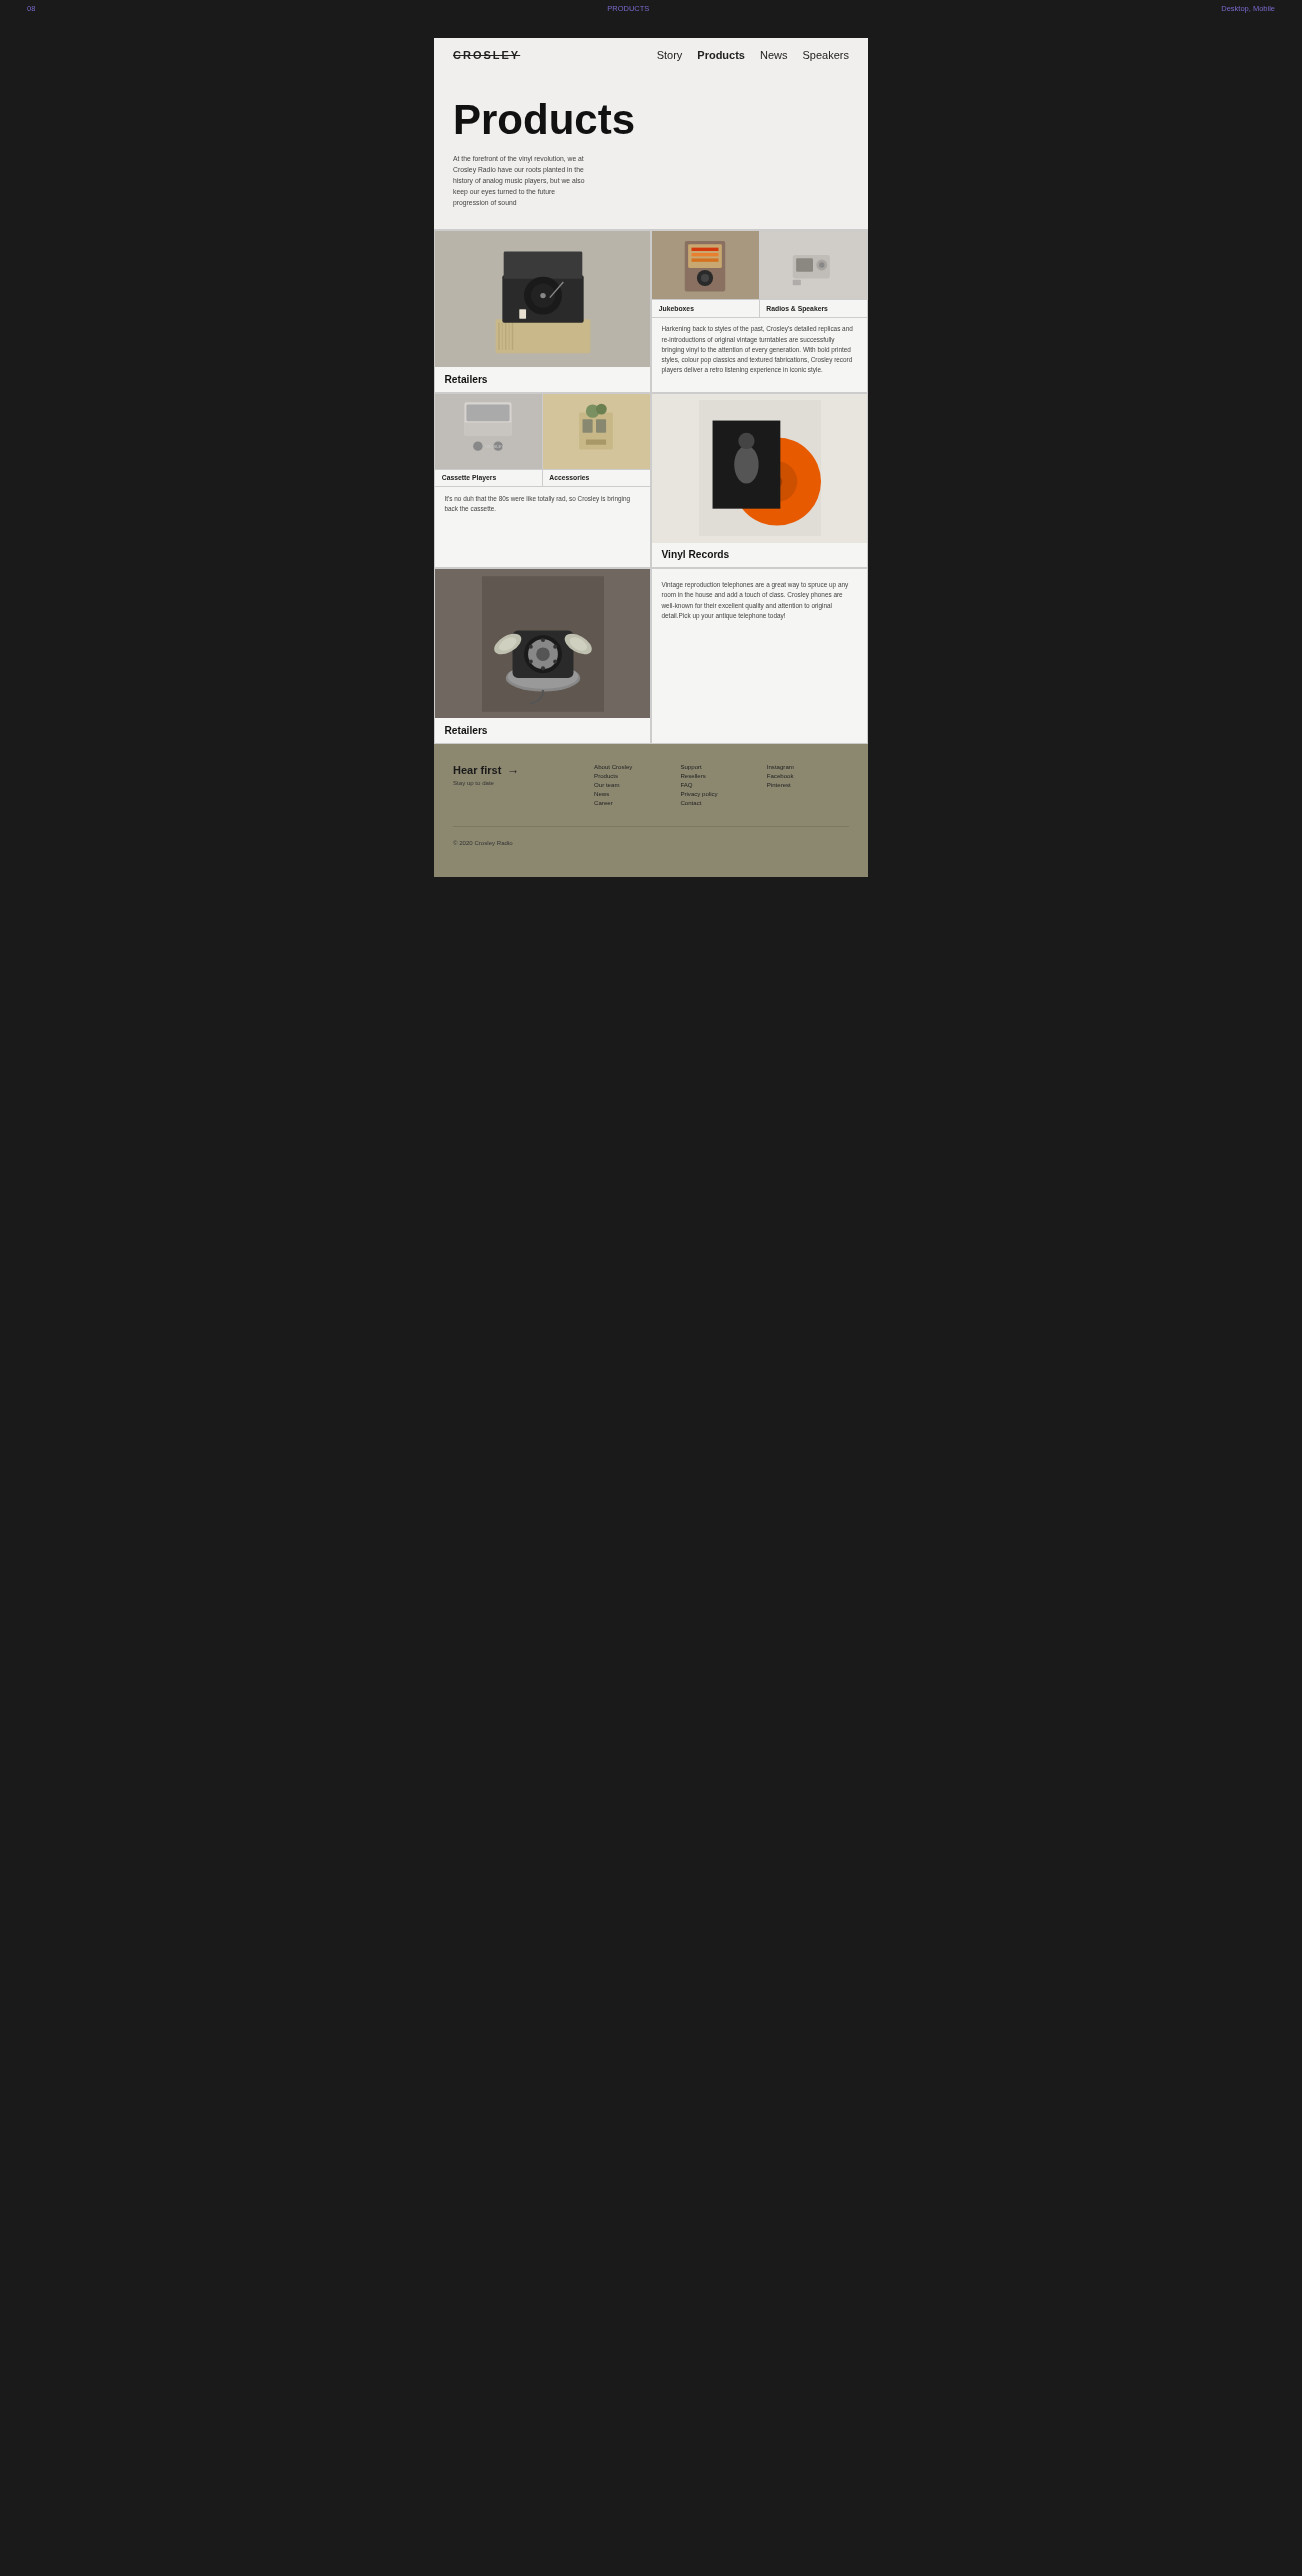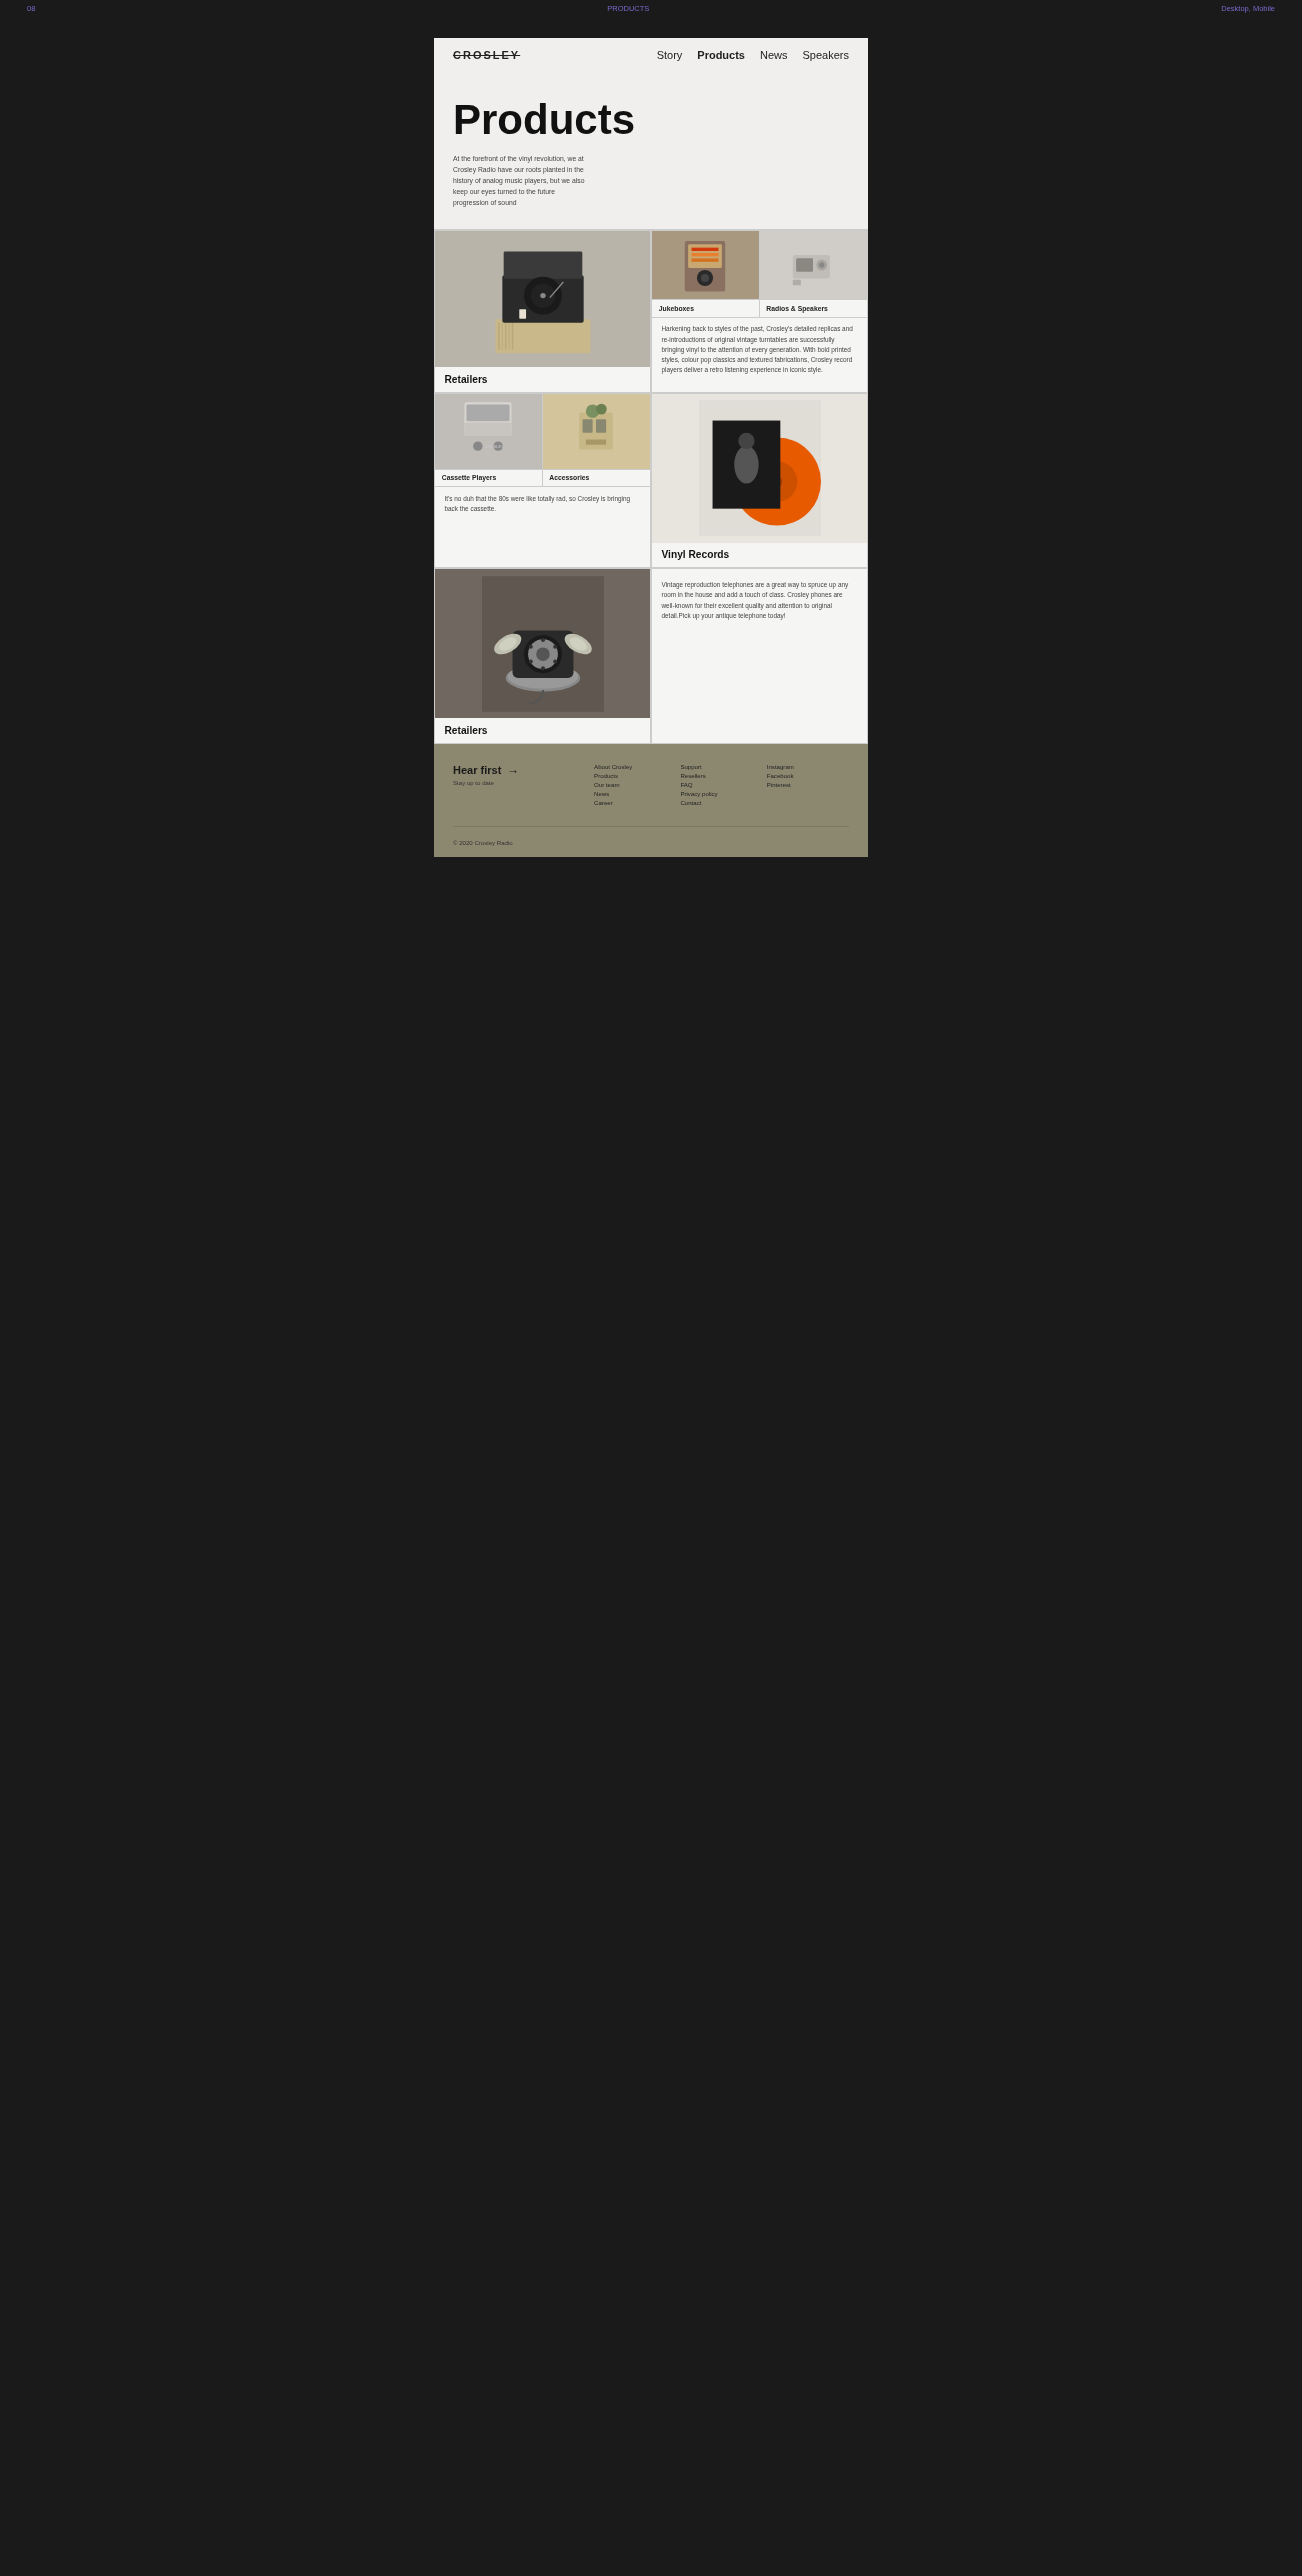--- a/index.html
+++ b/index.html
@@ -109,21 +109,21 @@
 
     .cell {
       border: 0.7px solid #ccc;
       background: #f5f5f3;
       overflow: hidden;
     }
 
     
     .footer {
       background: #8c8870;
-      padding: 19px 19px 10px;
+      padding: 19px 19px 30px;
     }
 
     .footer-top {
       display: grid;
       grid-template-columns: 1fr 2fr;
       gap: 13.6px;
       margin-bottom: 20.4px;
     }
 
     .newsletter-section {}

